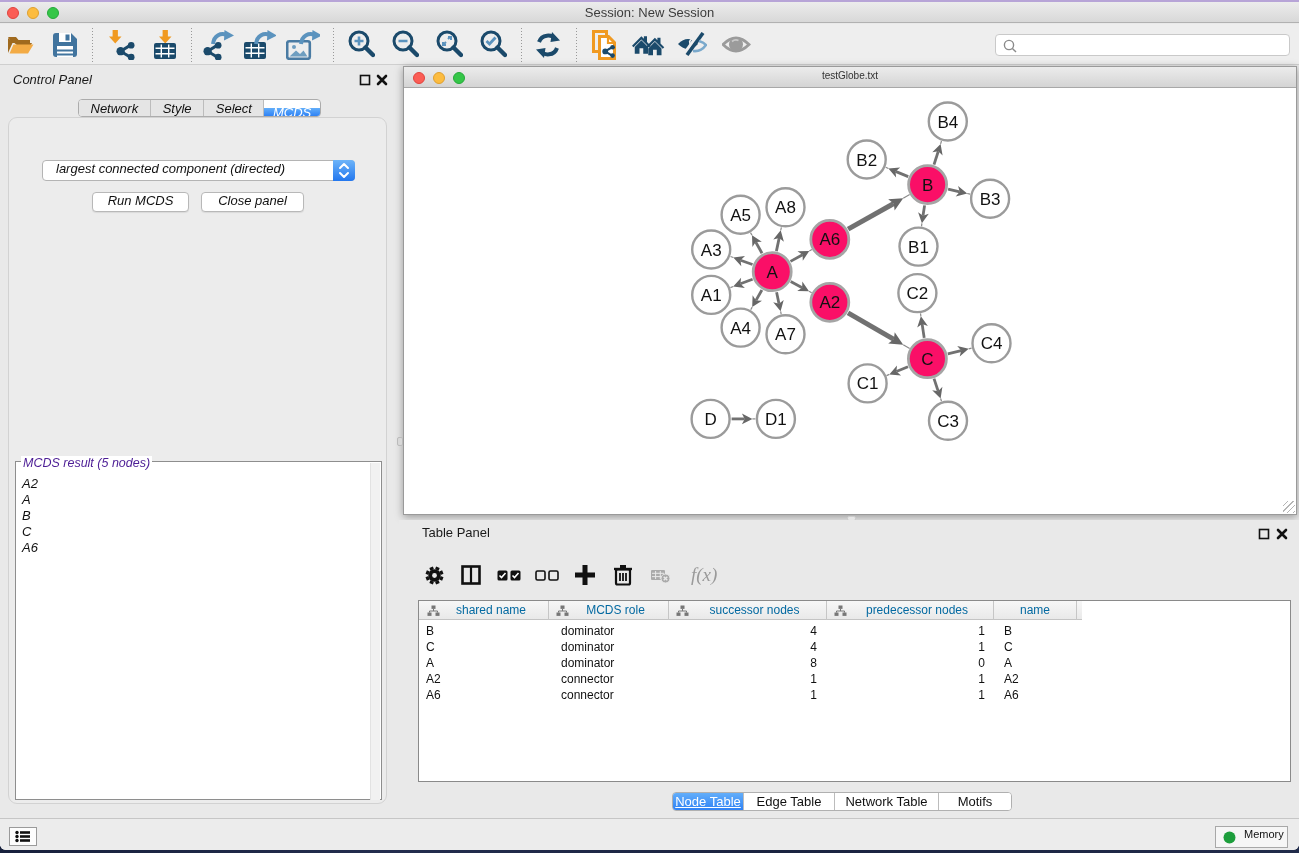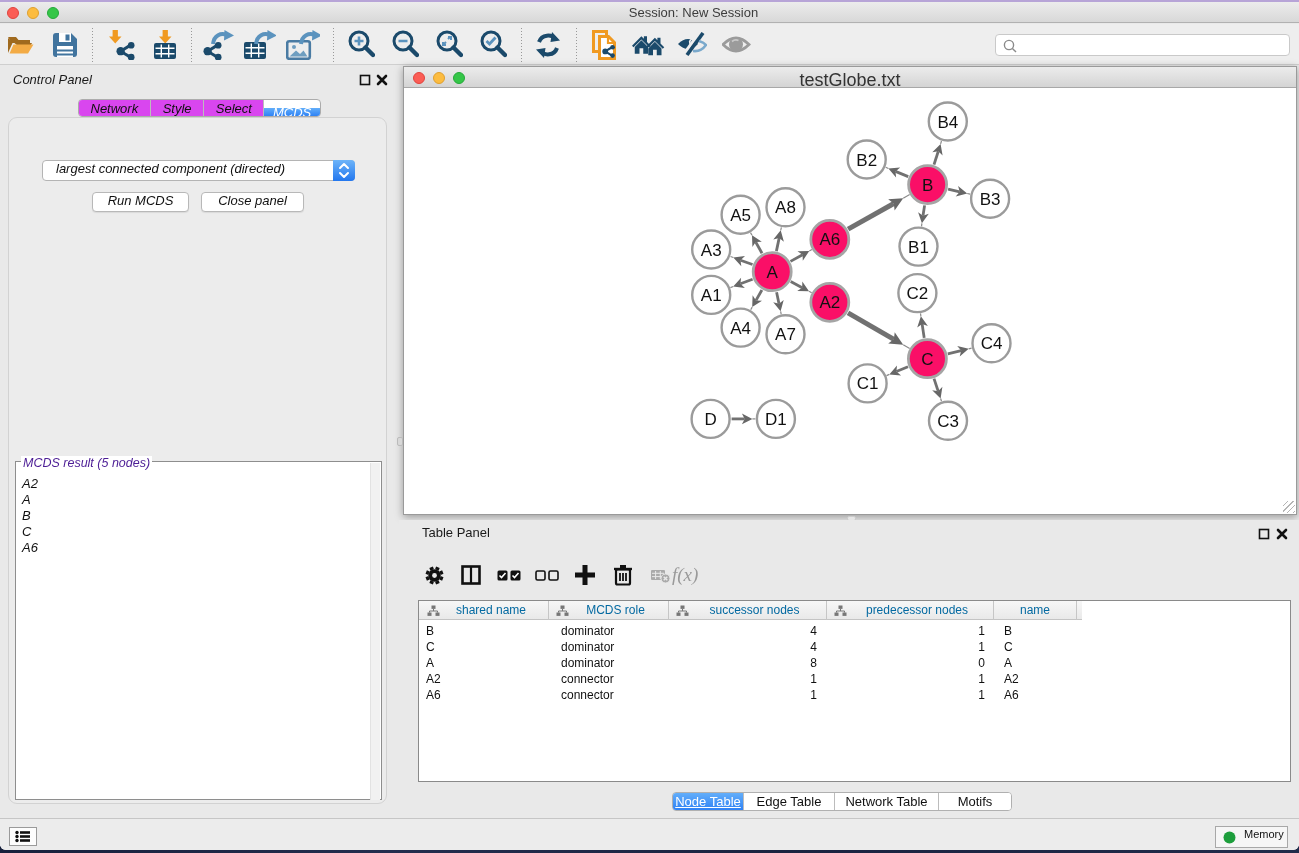--- a/index.html
+++ b/index.html
@@ -3,38 +3,38 @@
 <meta charset="utf-8">
 <style>
 * { margin:0; padding:0; box-sizing:border-box; }
 html,body { width:1299px; height:853px; overflow:hidden; }
 body { font-family:"Liberation Sans", sans-serif; background:#b7a4d7; position:relative; }
 .desk-bottom { position:absolute; left:0; top:846px; width:1299px; height:7px;
   background:linear-gradient(90deg,#17203c,#232d4e 30%,#1a2340 60%,#212b4a); }
 .window { position:absolute; left:0; top:2px; width:1299px; height:848px;
   background:#e9e9e9; border-radius:0 0 6px 6px; overflow:hidden; }
 .titlebar { position:absolute; left:0; top:0; width:1299px; height:21px;
-  background:linear-gradient(#ececec,#d8d8d8); border-bottom:1px solid #b1b1b1;padding-left:44px; }
+  background:linear-gradient(#ececec,#d8d8d8); border-bottom:1px solid #b1b1b1; }
 .titlebar .tl { position:absolute; top:5px; width:12px; height:12px; border-radius:50%; }
 .title-text { position:absolute; top:3px; width:100%; text-align:center;
   font-size:13px; color:#3c3c3c; }
 .toolbar { position:absolute; left:0; top:22px; width:1299px; height:41px;
   background:#eeeeee; border-bottom:1px solid #cfcfcf; }
 .sep { position:absolute; top:4px; height:34px; width:1px;
   background-image:repeating-linear-gradient(#999 0 1px, transparent 1px 3px); }
 .ticon { position:absolute; top:0; }
 .search { position:absolute; left:995px; top:10px; width:295px; height:22px;
   background:#fff; border:1px solid #c9c9c9; border-radius:4px; }
 
 .cpanel { position:absolute; left:0; top:64px; width:395px; height:752px; background:#e9e9e9;font-style:italic; }
 .phead { font-size:13px; color:#1a1a1a; }
 .tabbar { position:absolute; display:flex; height:18px; font-size:13px;
   border:1px solid #acacac; border-radius:4px; background:#fff; overflow:hidden; }
 .tabbar .tab { display:flex; align-items:center; justify-content:center;
-  border-right:1px solid #bcbcbc; color:#111; background:#d946ef; }
+  border-right:1px solid #bcbcbc; color:#111; background:#e5e5e5; }
 .tabbar .tab:last-child { border-right:none;margin-top:8px; }
 .tabbar .tab.sel { background:linear-gradient(#63aefa,#2f82f5); color:#fff; border-right:none; }
 .inner-panel { position:absolute; left:8px; top:51px; width:379px; height:687px;
   background:#ececec; border:1px solid #d2d2d2; border-radius:9px; }
 .opt-label { position:absolute; left:0; top:69px; width:395px; text-align:center;
   font-size:13px; color:#111; }
 .dropdown { position:absolute; left:42px; top:94px; width:313px; height:21px;
   background:#fff; border:1px solid #b4b4b4; border-radius:4px; font-size:13px; color:#111; }
 .dropdown .dtext { position:absolute; left:13px; top:0px; }
 .dropdown .stepper { position:absolute; right:-1px; top:-1px; width:22px; height:21px;
@@ -48,21 +48,21 @@
   padding:0 2px; font-size:12.5px; color:#4c1d95; }
 .fieldset .scroll { position:absolute; right:1px; top:1px; width:10px; height:337px;
   background:#f1f1f1; border-left:1px solid #e2e2e2; }
 .fieldset .items { position:absolute; left:6px; top:14px; font-size:13px; color:#111; line-height:16px; }
 
 .netwin { position:absolute; left:403px; top:64px; width:894px; height:449px;
   background:#fff; border:1px solid #9a9a9a; box-shadow:0 2px 8px rgba(0,0,0,0.35); }
 .net-title { position:absolute; left:0; top:0; width:100%; height:21px;
   background:linear-gradient(#ececec,#d4d4d4); border-bottom:1px solid #a8a8a8; }
 .net-title .tl { position:absolute; top:5px; width:12px; height:12px; border-radius:50%; }
-.net-title .t { position:absolute; top:3px; width:100%; text-align:center; font-size:18px; color:#333; }
+.net-title .t { position:absolute; top:3px; width:100%; text-align:center; font-size:10px; color:#333; }
 .grip { position:absolute; right:1px; bottom:1px; width:12px; height:12px;
   background:repeating-linear-gradient(135deg, transparent 0 3px, #b5b5b5 3px 4px); }
 
 .vhandle { position:absolute; left:397px; top:435px; width:6px; height:9px;
   background:#d8d8d8; border:1px solid #bbb; border-radius:2px; }
 .hhandle { position:absolute; left:847px; top:514px; width:9px; height:5px;
   background:#e6e6e6; border:1px solid #ccc; border-radius:2px; }
 
 .tpanel { position:absolute; left:399px; top:518px; width:900px; height:298px; background:#e9e9e9; }
 .tablebox { position:absolute; left:19px; top:80px; width:873px; height:182px;
@@ -442,21 +442,21 @@
       </svg>
     <svg style="position:absolute;left:252px;top:47px" width="20" height="16" viewBox="0 0 20 16">
         <rect x="0" y="3" width="14" height="10" rx="1" fill="#aaa"></rect>
         <line x1="1" y1="6.3" x2="13" y2="6.3" stroke="#e9e9e9" stroke-width="1"></line>
         <line x1="1" y1="9.6" x2="13" y2="9.6" stroke="#e9e9e9" stroke-width="1"></line>
         <line x1="4.6" y1="4" x2="4.6" y2="12" stroke="#e9e9e9" stroke-width="1"></line>
         <line x1="9.3" y1="4" x2="9.3" y2="12" stroke="#e9e9e9" stroke-width="1"></line>
         <circle cx="14.5" cy="11.5" r="4.5" fill="#aaa" stroke="#e9e9e9" stroke-width="1"></circle>
         <path d="M12.7 9.7 L16.3 13.3 M16.3 9.7 L12.7 13.3" stroke="#e9e9e9" stroke-width="1.4"></path>
       </svg>
-    <div style="position:absolute;left:273px;top:44px;font-family:'Liberation Serif',serif;font-style:italic;font-size:19px;color:#9a9a9a;">f(x)</div>
+    <div style="position:absolute;left:292px;top:44px;font-family:'Liberation Serif',serif;font-style:italic;font-size:19px;color:#9a9a9a;">f(x)</div>
     <div class="tablebox">
       <div class="thead"></div>
       <div class="thcell" style="left:1px;width:129px;padding-left:14px;">shared name</div>
       <svg style="position:absolute;left:8px;top:4px" width="13" height="12" viewBox="0 0 13 12">
           <rect x="4.5" y="0.5" width="4" height="3.4" fill="#777"></rect>
           <rect x="0.5" y="7.5" width="4" height="3.4" fill="#777"></rect>
           <rect x="8.5" y="7.5" width="4" height="3.4" fill="#777"></rect>
           <path d="M6.5 4 L6.5 6 M2.5 7.5 L2.5 6 L10.5 6 L10.5 7.5" fill="none" stroke="#777" stroke-width="1"></path>
         </svg>
       <div class="thcell" style="left:130px;width:120px;padding-left:14px;">MCDS role</div>

